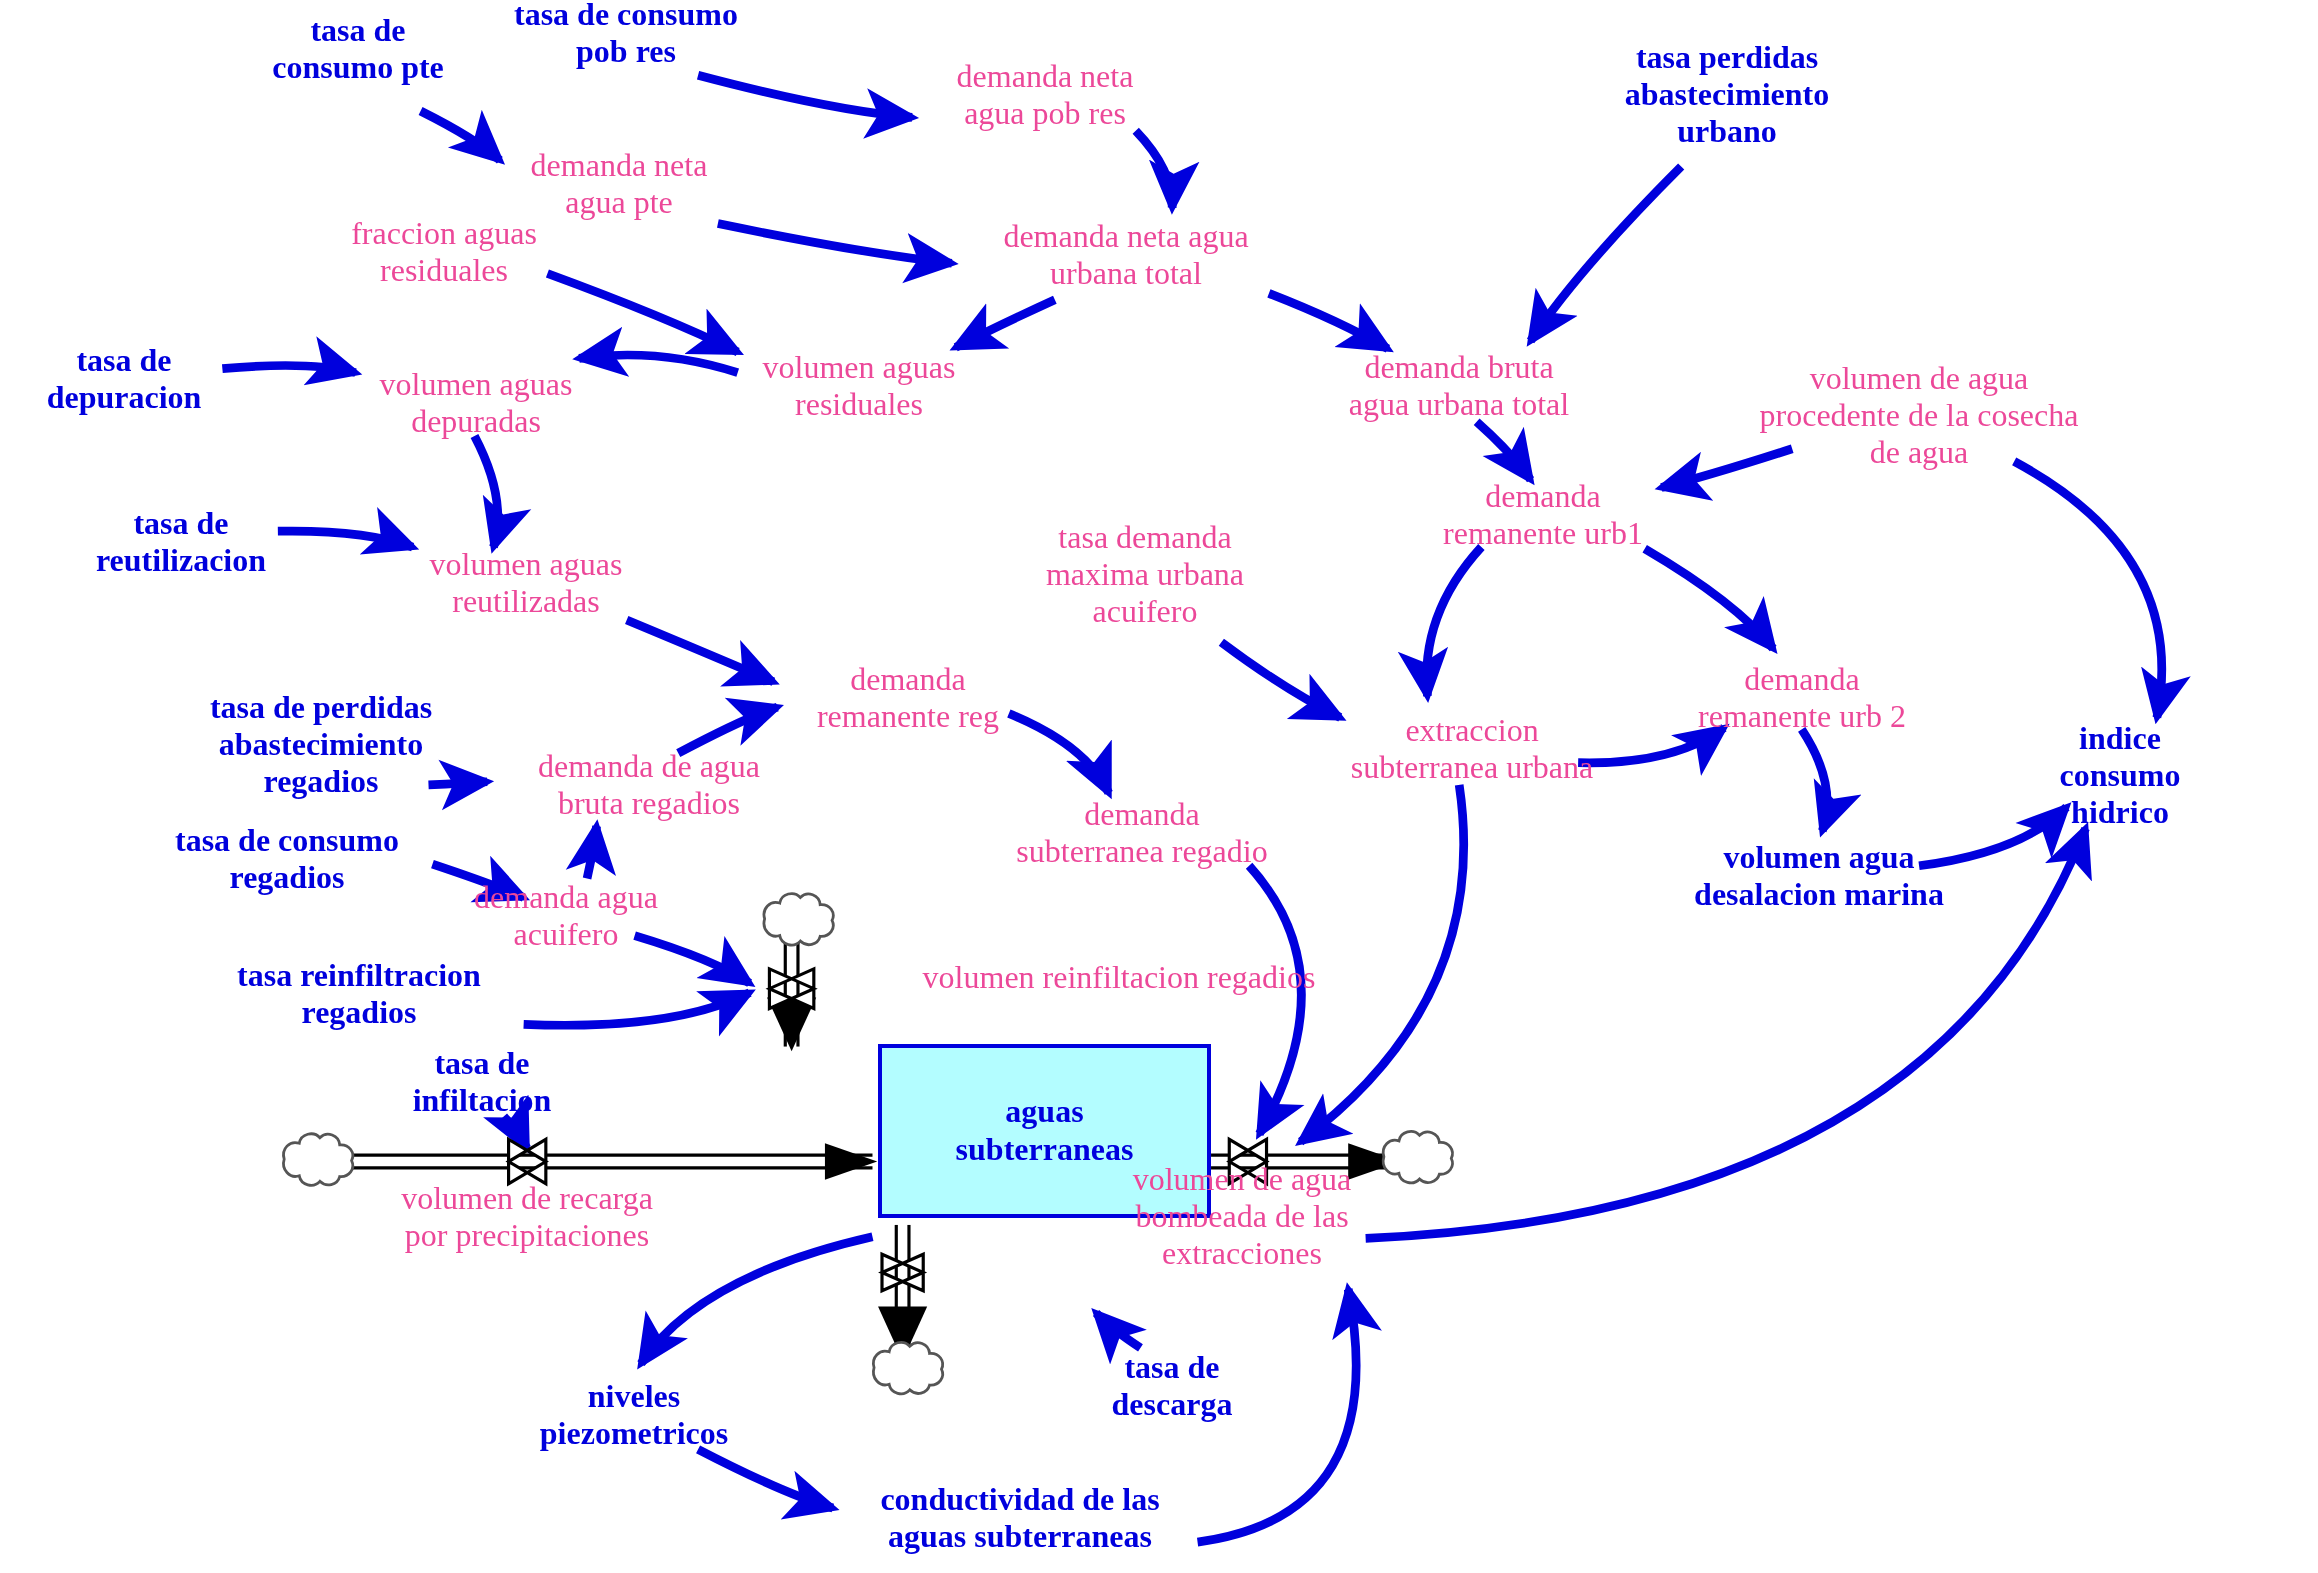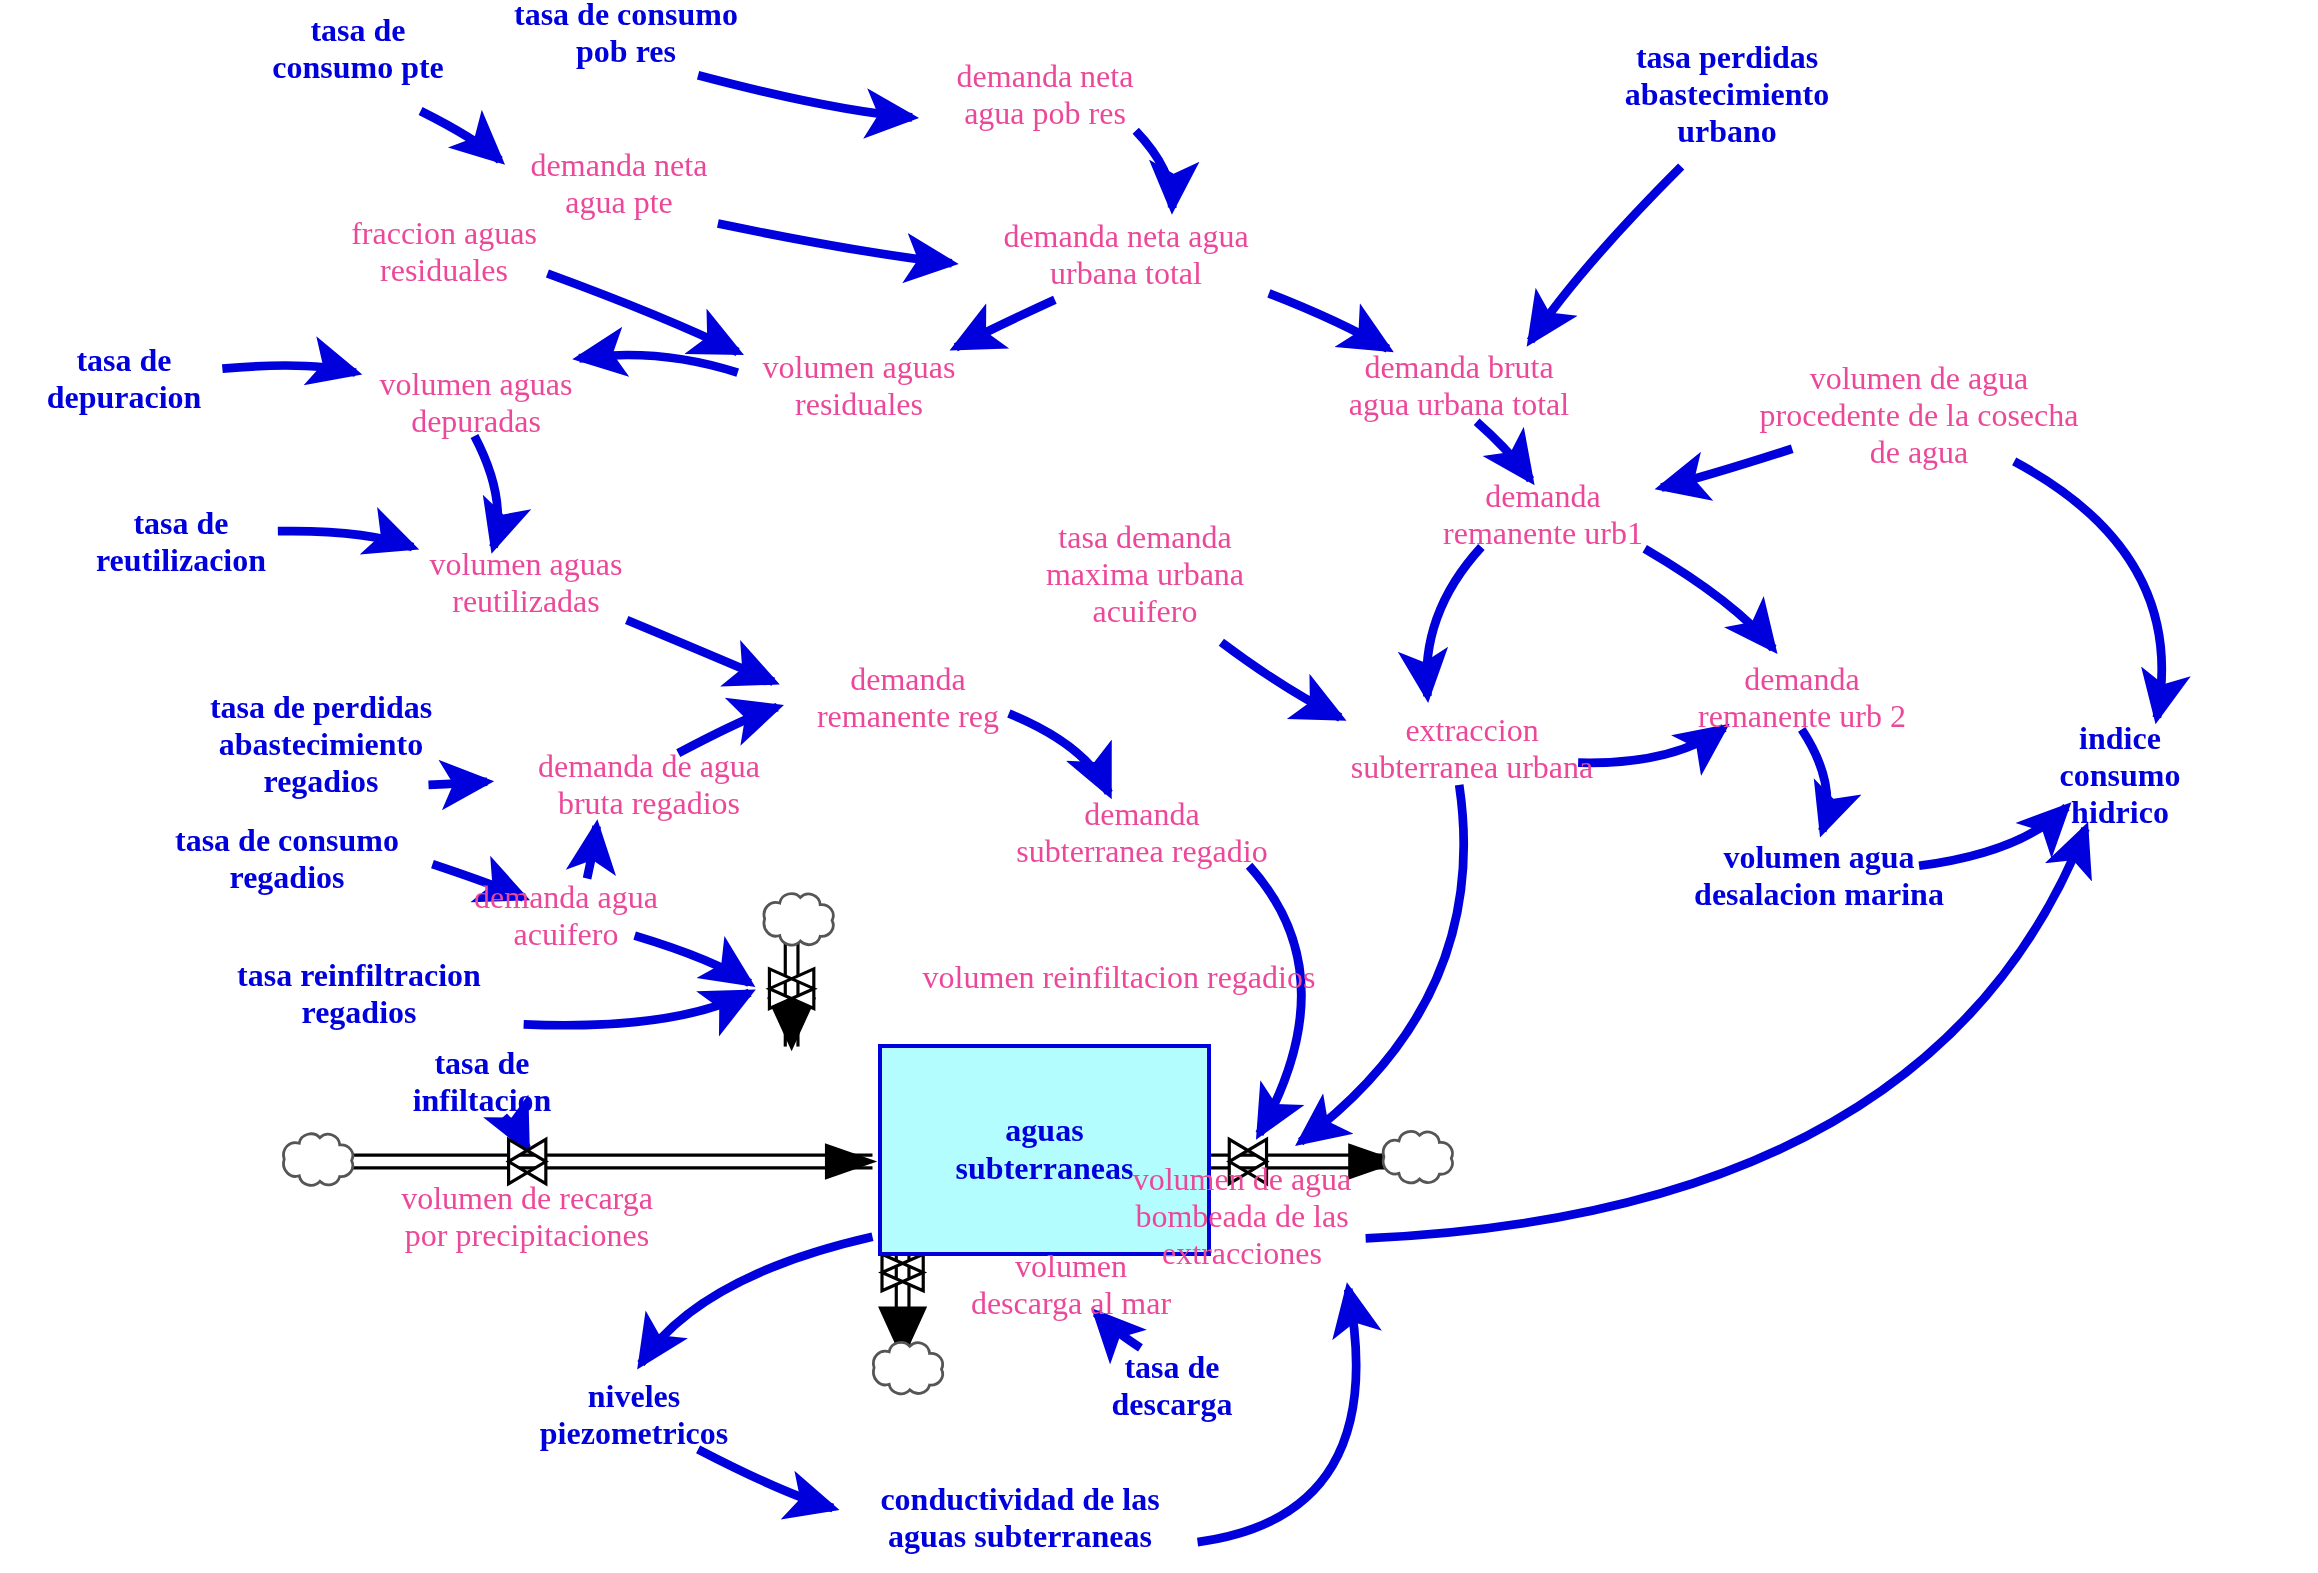--- a/index.html
+++ b/index.html
@@ -185,21 +185,21 @@
                c -8,9 -24,5 -26,-7 c -12,4 -23,-8 -19,-21 Z"></path>
       <path d="M 964,1159 c -4,-13 7,-24 19,-20 c 2,-12 18,-16 26,-7 c 9,-9 24,-3 25,9
                c 12,-1 20,10 15,20 c 5,10 -3,21 -15,20 c -3,11 -17,14 -25,6
                c -8,9 -24,5 -26,-7 c -12,4 -23,-8 -19,-21 Z"></path>
       <path d="M 1102,1725 c -4,-13 7,-24 19,-20 c 2,-12 18,-16 26,-7 c 9,-9 24,-3 25,9
                c 12,-1 20,10 15,20 c 5,10 -3,21 -15,20 c -3,11 -17,14 -25,6
                c -8,9 -24,5 -26,-7 c -12,4 -23,-8 -19,-21 Z"></path>
     </g>
   </svg>
 
-  <div class="stock" style="left:878px;top:1044px;width:333px;height:212px;">aguas
+  <div class="stock" style="left:878px;top:1044px;width:333px;height:174px;">aguas
 subterraneas</div>
 
   <div class="node param" style="left:358px;top:49px;">tasa de
 consumo pte</div>
   <div class="node param" style="left:626px;top:33px;">tasa de consumo
 pob res</div>
   <div class="node param" style="left:1727px;top:95px;">tasa perdidas
 abastecimiento
 urbano</div>
   <div class="node param" style="left:124px;top:379px;">tasa de
@@ -261,17 +261,15 @@
   <div class="node aux" style="left:1142px;top:833px;">demanda
 subterranea regadio</div>
   <div class="node aux" style="left:566px;top:916px;">demanda agua
 acuifero</div>
   <div class="node aux" style="left:1119px;top:978px;">volumen reinfiltacion regadios</div>
   <div class="node aux" style="left:527px;top:1217px;">volumen de recarga
 por precipitaciones</div>
   <div class="node aux" style="left:1242px;top:1217px;">volumen de agua
 bombeada de las
 extracciones</div>
-  <div class="node aux" style="left:1071px;top:1285px;">volumen
-descarga al mar</div>
 
 </div>
 
 
 </body></html>

